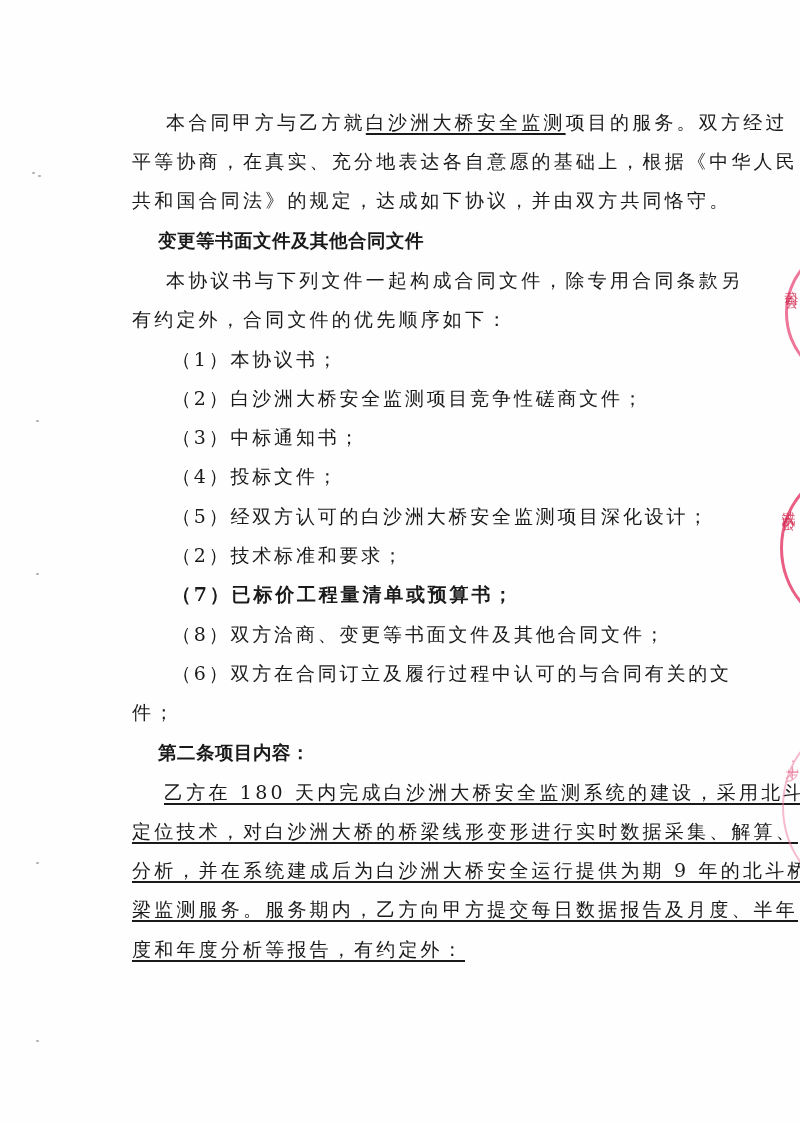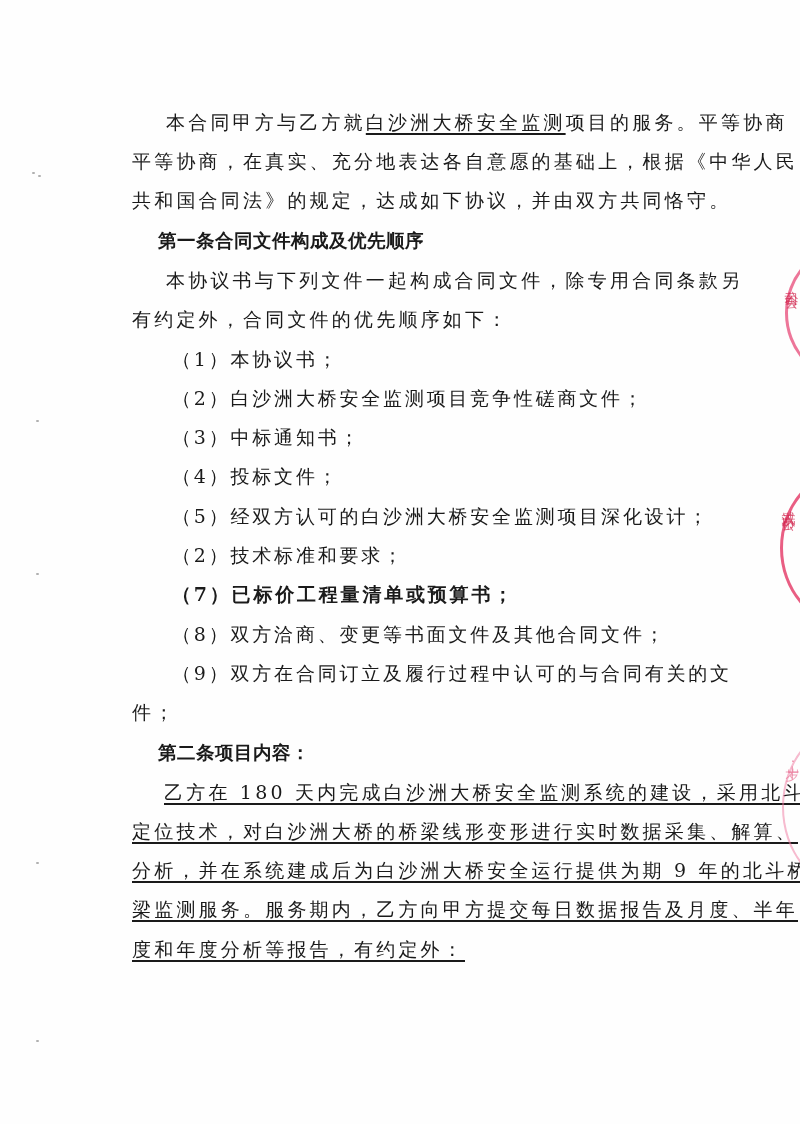--- a/index.html
+++ b/index.html
@@ -64,38 +64,38 @@
       background: #b0b0b0;
       border-radius: 1px;
     }
   </style>
 </head>
 <body>
 
 <div class="page">
 
   <div class="line" style="left:166px; top:110px;">
-    <span>本合同甲方与乙方就</span><span class="u">白沙洲大桥安全监测</span><span>项目的服务。平等协商</span>
+    <span>本合同甲方与乙方就</span><span class="u">白沙洲大桥安全监测</span><span>项目的服务。双方经过</span>
   </div>
   <div class="line" style="left:132px; top:149px;">平等协商，在真实、充分地表达各自意愿的基础上，根据《中华人民</div>
   <div class="line" style="left:132px; top:188px;text-align:right;">共和国合同法》的规定，达成如下协议，并由双方共同恪守。</div>
 
-  <div class="line heading" style="left:158px; top:229px;">第一条合同文件构成及优先顺序</div>
+  <div class="line heading" style="left:158px; top:229px;">变更等书面文件及其他合同文件</div>
   <div class="line" style="left:166px; top:268px;">本协议书与下列文件一起构成合同文件，除专用合同条款另</div>
   <div class="line" style="left:132px; top:307px;">有约定外，合同文件的优先顺序如下：</div>
 
   <div class="line list-item" style="left:172px; top:347px;">（1）本协议书；</div>
   <div class="line list-item" style="left:172px; top:386px;">（2）白沙洲大桥安全监测项目竞争性磋商文件；</div>
   <div class="line list-item" style="left:172px; top:425px;">（3）中标通知书；</div>
   <div class="line list-item" style="left:172px; top:464px;">（4）投标文件；</div>
   <div class="line list-item" style="left:172px; top:504px;">（5）经双方认可的白沙洲大桥安全监测项目深化设计；</div>
   <div class="line list-item" style="left:172px; top:543px;">（2）技术标准和要求；</div>
   <div class="line list-item" style="left:172px; top:582px;font-weight:bold;">（7）已标价工程量清单或预算书；</div>
   <div class="line list-item" style="left:172px; top:622px;">（8）双方洽商、变更等书面文件及其他合同文件；</div>
-  <div class="line list-item" style="left:172px; top:661px;">（9）双方在合同订立及履行过程中认可的与合同有关的文</div>
+  <div class="line list-item" style="left:172px; top:661px;">（6）双方在合同订立及履行过程中认可的与合同有关的文</div>
   <div class="line" style="left:132px; top:700px;">件；</div>
 
   <div class="line heading" style="left:158px; top:741px;">第二条项目内容：</div>
   <div class="line u" style="left:164px; top:780px;">乙方在 180 天内完成白沙洲大桥安全监测系统的建设，采用北斗</div>
   <div class="line u" style="left:132px; top:819px;">定位技术，对白沙洲大桥的桥梁线形变形进行实时数据采集、解算、</div>
   <div class="line u" style="left:132px; top:858px;">分析，并在系统建成后为白沙洲大桥安全运行提供为期 9 年的北斗桥</div>
   <div class="line u" style="left:132px; top:897px;">梁监测服务。服务期内，乙方向甲方提交每日数据报告及月度、半年</div>
   <div class="line u" style="left:132px; top:937px;">度和年度分析等报告，有约定外：</div>
 
   <div class="stamp" style="left:785px; top:245px; width:120px; height:130px; border-color: rgba(230,60,110,0.7);"></div>

